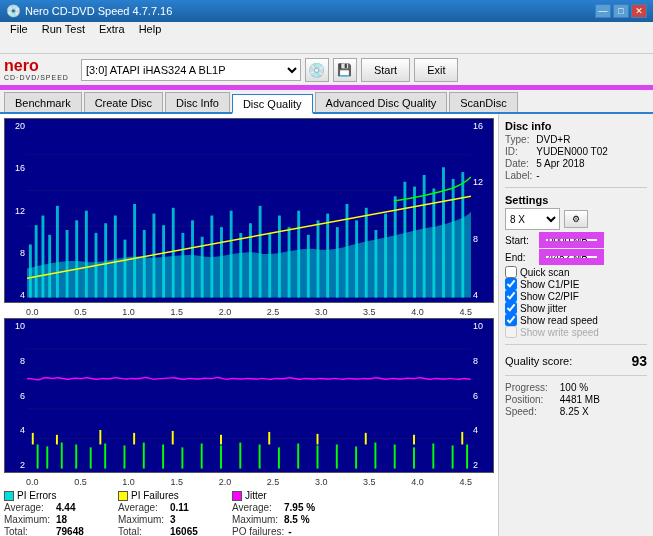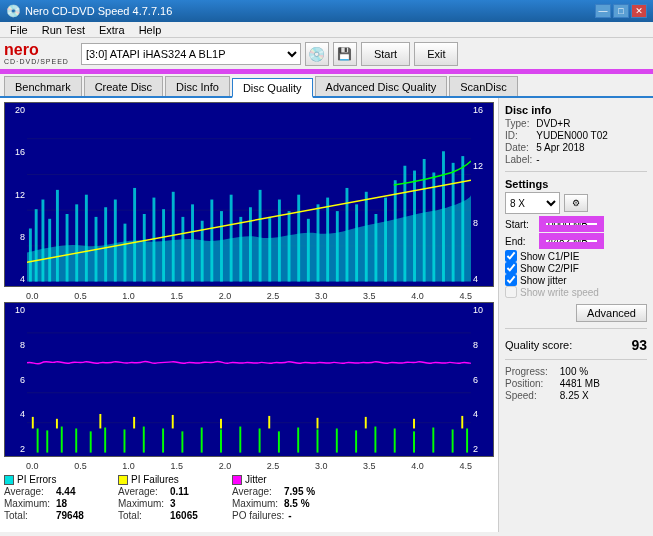--- a/index.html
+++ b/index.html
@@ -33,22 +33,22 @@
       font-size: 9px;
       display: flex; align-items: center; justify-content: center;
       cursor: pointer;
     }
 
     
     .menu-bar {
       background: #f0f0f0;
       border-bottom: 1px solid #ccc;
       display: flex;
-      align-items: flex-end;
-      height: 16px;
+      align-items: flex-start;
+      height: 32px;
       padding: 0 4px;
       gap: 2px;
     }
     .menu-item {
       padding: 1px 6px;
       font-size: 11px;
       cursor: pointer;
     }
 
     
@@ -651,37 +651,42 @@
       </div>
       <div class="field-row">
         <span class="field-label">Start:</span>
         <input class="field-input" type="text" value="0000 MB" style="">
       </div>
       <div class="field-row">
         <span class="field-label">End:</span>
         <input class="field-input" type="text" value="4482 MB" style="">
       </div>
       <div class="checkbox-row">
+        <input type="checkbox" style="">
+        <span>Quick scan</span>
+      </div>
+      <div class="checkbox-row">
         <input type="checkbox" checked="" style="">
         <span>Show C1/PIE</span>
       </div>
       <div class="checkbox-row">
         <input type="checkbox" checked="" style="">
         <span>Show C2/PIF</span>
       </div>
       <div class="checkbox-row">
         <input type="checkbox" checked="" style="">
         <span>Show jitter</span>
       </div>
       <div class="checkbox-row">
+        <input type="checkbox" checked="" style="">
+        <span>Show read speed</span>
+      </div>
+      <div class="checkbox-row">
         <input type="checkbox" disabled="" style="">
         <span style="color:#aaa;">Show write speed</span>
-      </div>
-      <div style="display:flex;justify-content:flex-end;margin-top:4px;">
-        <button class="advanced-btn">Advanced</button>
       </div>
     </div>
 
     <hr class="divider">
 
     <div class="quality-score-row">
       <span>Quality score:</span>
       <span class="quality-score-value">93</span>
     </div>
 

